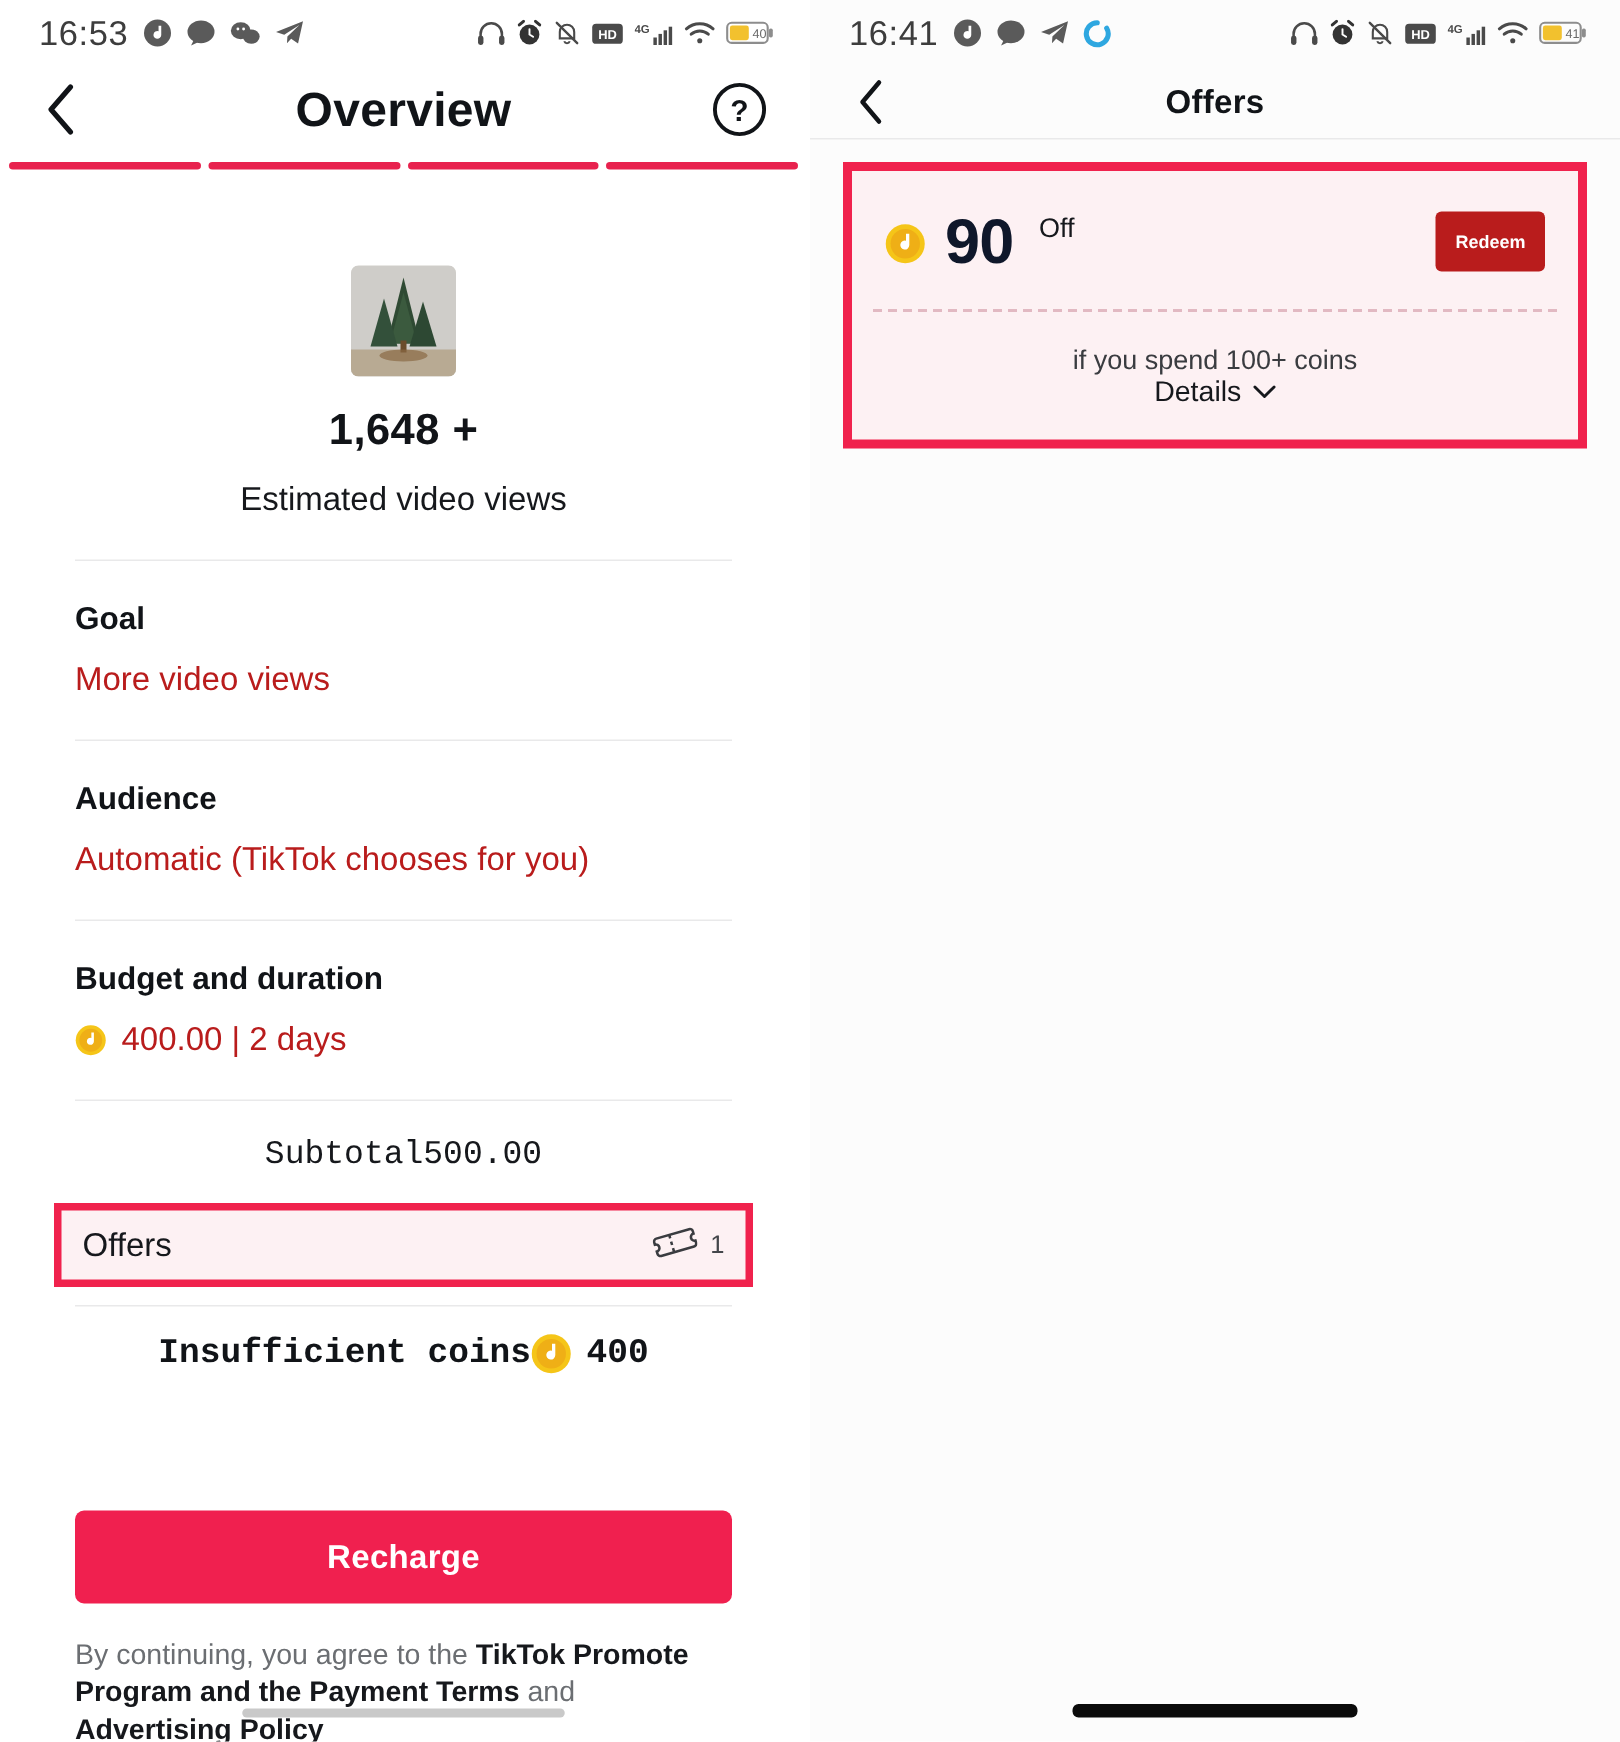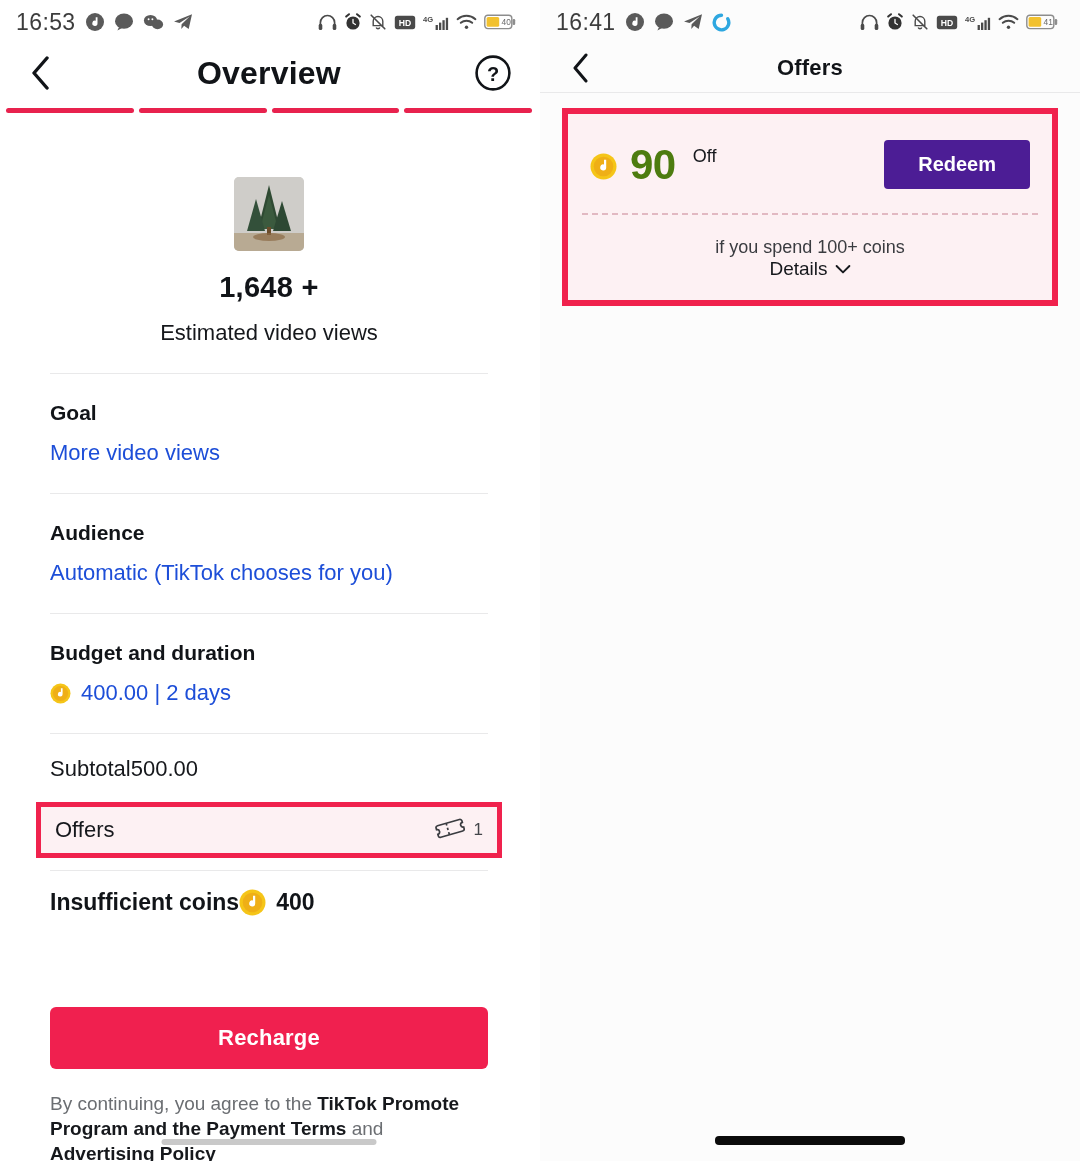--- a/index.html
+++ b/index.html
@@ -13,21 +13,21 @@
 
   
   .panel { position: relative; height: 1161px; background: #ffffff; }
   .panel-left  { width: 538px; }
   .panel-gap   { width: 2px; background: #ffffff; }
   .panel-right { width: 540px; background: #fcfcfc; }
 
   
   .statusbar {
     height: 44px; display: flex; align-items: center;
-    justify-content: space-between; padding: 0 22px 0 16px;
+    justify-content: space-between; padding: 0 22px 0 26px;
   }
   .sb-left { display: flex; align-items: center; gap: 9px; }
   .sb-time { font-size: 23px; color: #3d3d3d; letter-spacing: .4px; font-family: "Liberation Sans", sans-serif; }
   .sb-right { display: flex; align-items: center; gap: 7px; }
   .sb-ico { display: inline-flex; align-items: center; }
 
   
   .navbar {
     position: relative; height: 58px;
     display: flex; align-items: center; justify-content: center;
@@ -56,27 +56,27 @@
     background: #d9d7d4; position: relative;
   }
   .metric { text-align: center; margin-top: 20px; }
   .metric-value { font-size: 29px; font-weight: bold; color: #111418; letter-spacing: .3px; }
   .metric-label { font-size: 22px; color: #16181c; margin-top: 16px; }
 
   .hr { height: 1px; background: #e9e9ea; margin: 27px 0 0 0; }
 
   .field { padding-top: 27px; }
   .field-label { font-size: 21px; font-weight: bold; color: #111418; }
-  .field-value { font-size: 22px; color: #1d4ed8; margin-top: 15px; }
+  .field-value { font-size: 22px; color: #b91c1c; margin-top: 15px; }
   .field-value.coinrow { display: flex; align-items: center; gap: 10px; }
 
   .totals { margin-top: 8px; }
   .trow {
-    display: flex; align-items: center; justify-content: flex-start;
-    height: 54px; font-size: 22px; color: #16181c;
+    display: flex; align-items: center; justify-content: center;
+    height: 54px; font-size: 22px; color: #16181c; font-family: Liberation Mono, monospace;
   }
   .trow .t-val { font-size: 22px; color: #16181c; }
 
   .offers-row {
     position: relative;
     display: flex; align-items: center; justify-content: space-between;
     height: 56px; padding: 0 14px; margin: 6px -14px 0 -14px;
     background: #fdf1f3; border: 5px solid #F0224D;
     cursor: pointer;
   }
@@ -97,25 +97,25 @@
   .legal b { color: #16181c; }
 
   
   .divider-full { height: 1px; background: #e9e9ea; }
   .offer-card {
     margin: 15px 22px 0 22px; background: #fdf1f3;
     border: 6px solid #F0224D; padding: 0;
   }
   .offer-top { display: flex; align-items: center; justify-content: space-between; padding: 26px 22px 24px 22px; }
   .offer-amt { display: flex; align-items: flex-start; gap: 13px; }
-  .offer-num { font-size: 42px; font-weight: bold; color: #4d7c0f; line-height: 1; letter-spacing: -.5px; }
+  .offer-num { font-size: 42px; font-weight: bold; color: #0f172a; line-height: 1; letter-spacing: -.5px; }
   .offer-off { font-size: 18px; color: #16181c; margin-left: 4px; margin-top: 2px; }
   .redeem {
-    background: #4c1d95; color: #fff; border: none; border-radius: 4px;
-    padding: 13px 34px; font-size: 20px; font-weight: bold;
+    background: #b91c1c; color: #fff; border: none; border-radius: 4px;
+    padding: 13px 13px; font-size: 12px; font-weight: bold;
     font-family: "Liberation Sans", sans-serif; cursor: pointer;
   }
   .offer-dash { border-top: 2px dashed #e2b9c2; margin: 0 14px; }
   .offer-bottom { display: flex; align-items: center; justify-content: space-between; padding: 22px 22px 20px 22px; flex-direction: column; }
   .offer-cond { font-size: 18px; color: #3a3c40; }
   .offer-details { display: flex; align-items: center; gap: 7px; font-size: 19px; color: #16181c; cursor: pointer; }
 
   
   .home-ind { position: absolute; bottom: 16px; left: 50%; transform: translateX(-50%); border-radius: 4px; }
   .home-light { width: 215px; height: 6px; background: #c9c9c9; }

